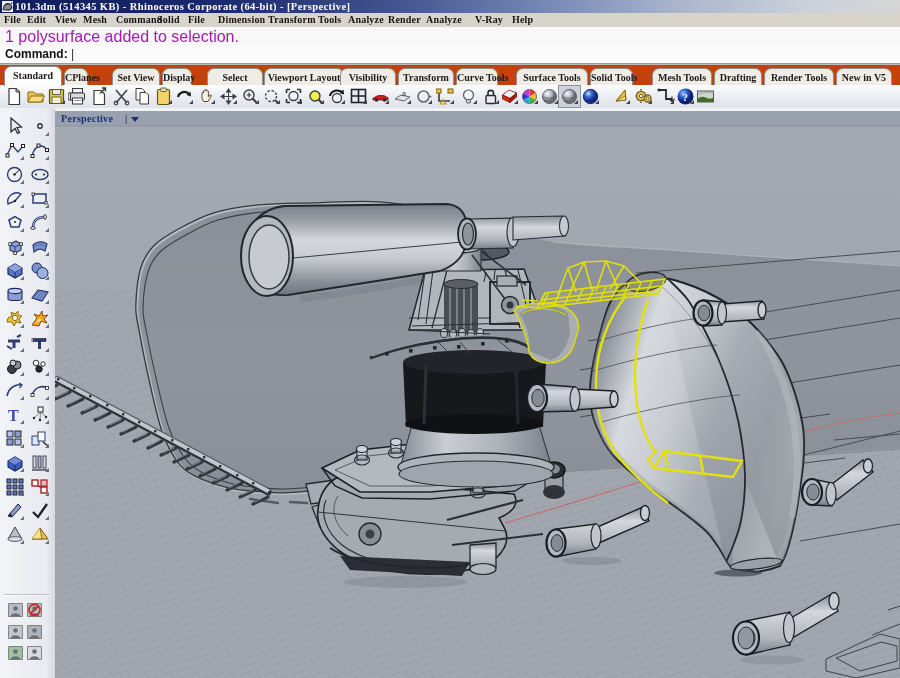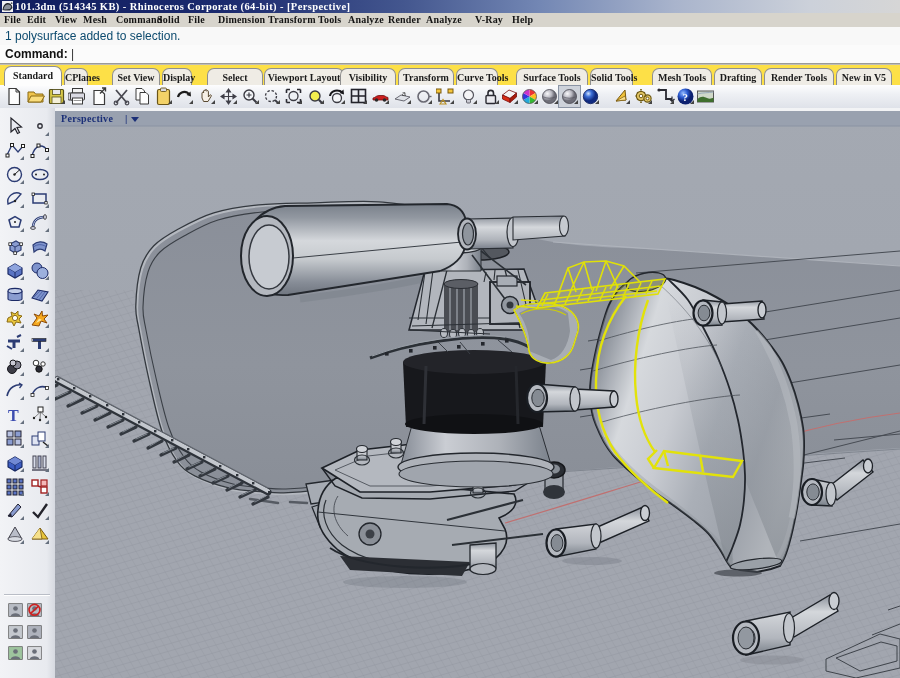--- a/index.html
+++ b/index.html
@@ -1,22 +1,22 @@
 <!DOCTYPE html>
 <html><head><meta charset="utf-8"><style>
 *{margin:0;padding:0;box-sizing:border-box;}
 html,body{width:900px;height:678px;overflow:hidden;}
 body{font-family:"Liberation Sans",sans-serif;position:relative;background:#d6d3cb;}
 .titlebar{position:absolute;left:0;top:0;width:900px;height:13px;background:linear-gradient(to right,#101d5e 0%,#1b2a6e 25%,#44578f 45%,#7387b4 60%,#a9b4cc 75%,#ccd1da 90%,#d6d6d6 100%);color:#fff;font-family:"Liberation Serif",serif;font-weight:bold;font-size:10.5px;line-height:13px;}
 .titletext{position:absolute;left:15px;top:0;letter-spacing:0.4px;white-space:pre;}
 .menubar{position:absolute;left:0;top:13px;width:900px;height:14px;background:#d7d4cc;font-family:"Liberation Serif",serif;font-weight:bold;font-size:10px;color:#141414;line-height:14px;}
 .menubar span{letter-spacing:0.2px;}
-.msgline{position:absolute;left:0;top:27px;width:900px;height:18px;background:#f8f8f8;font-size:12px;color:#0c4a6e;line-height:19px;padding-left:5px;}
+.msgline{position:absolute;left:0;top:27px;width:900px;height:18px;background:#f8f8f8;font-size:16px;color:#a21caf;line-height:19px;padding-left:5px;}
 .cmdline{position:absolute;left:0;top:45px;width:900px;height:19px;background:#fbfbfb;font-size:12px;color:#111;line-height:18px;padding-left:5px;font-weight:bold;border-bottom:1px solid #9a9a9a;}
-.tabbar{position:absolute;left:0;top:64px;width:900px;height:21px;background:#fde047;border-top:1px solid #c0bdb5;}
+.tabbar{position:absolute;left:0;top:64px;width:900px;height:21px;background:#c2410c;border-top:1px solid #c0bdb5;}
 .tab{position:absolute;top:3px;height:18px;background:#efece5;border:1px solid #8f8f8f;border-bottom:none;border-radius:7px 7px 0 0;font-family:"Liberation Serif",serif;font-weight:bold;font-size:10px;color:#1b1b1b;line-height:17px;text-align:center;white-space:nowrap;overflow:visible;}
 .tab.active{background:#fdfdfd;top:1px;height:20px;z-index:3;}
 .toolbar{position:absolute;left:0;top:85px;width:900px;height:23px;background:linear-gradient(to bottom,#fdfdfe 0%,#eef0f4 40%,#dfe2e9 100%);}
 .ticon{position:absolute;top:2px;width:19px;height:19px;}
 .sidebar{position:absolute;left:0;top:108px;width:55px;height:570px;background:linear-gradient(to right,#f2f3f6 0%,#e8eaef 85%,#d6d9e0 100%);}
 .sicon{position:absolute;width:22px;height:22px;}
 .sicon2{position:absolute;width:15px;height:15px;}
 .sicon2 svg{width:15px;height:15px;}
 .sep{position:absolute;left:4px;width:46px;height:2px;border-top:1px solid #b9bdc6;border-bottom:1px solid #fff;}
 .viewport{position:absolute;left:55px;top:108px;width:845px;height:570px;background:#a0a5ae;}

